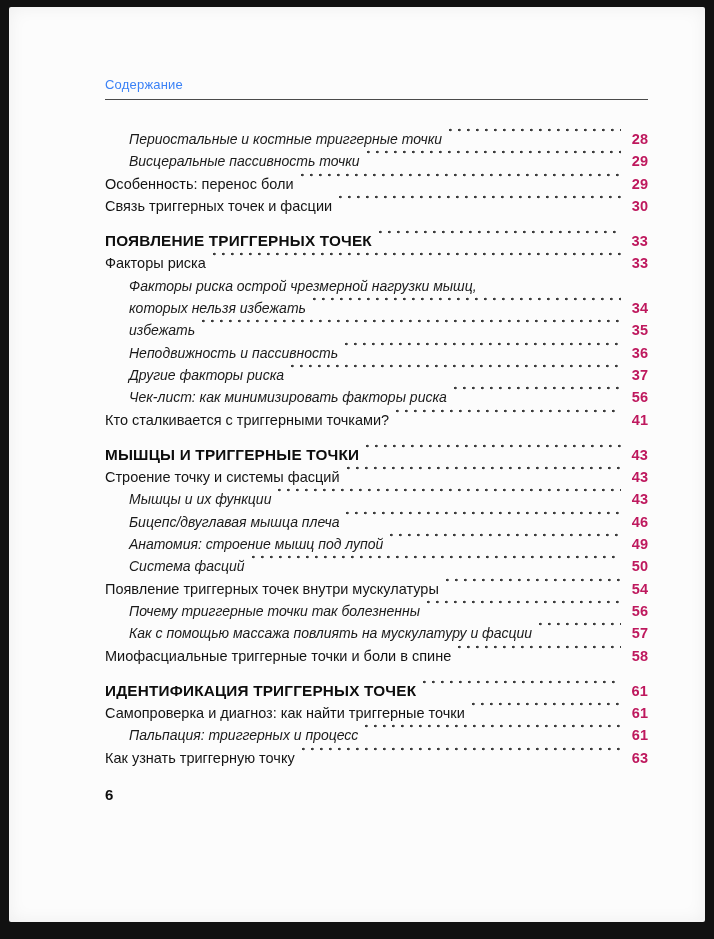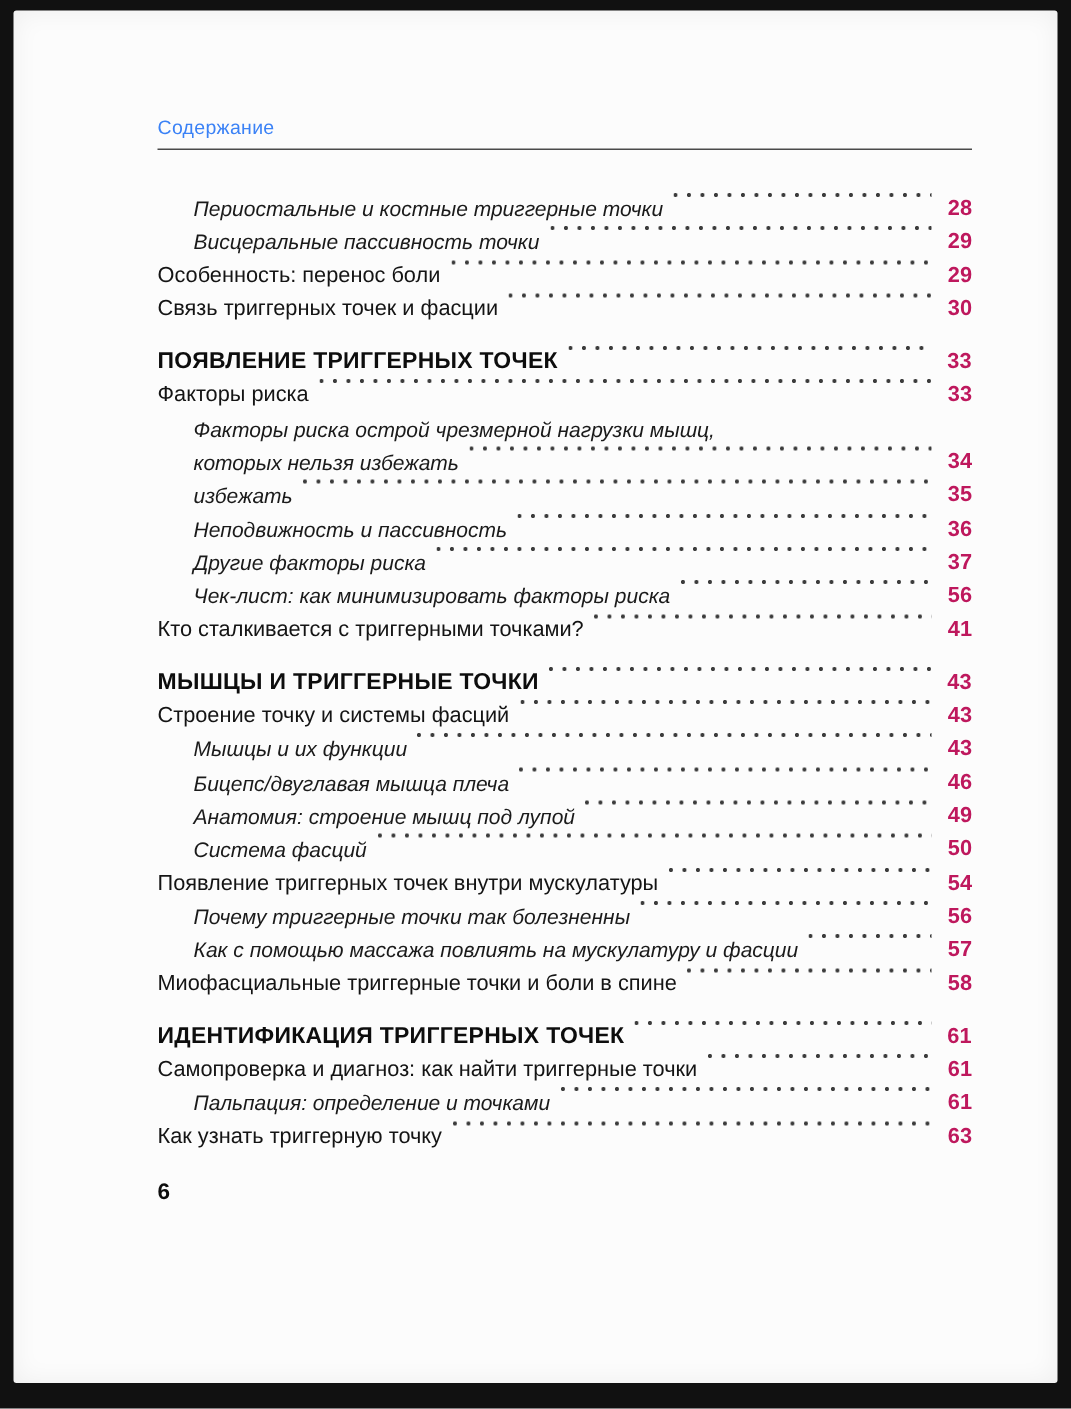--- a/index.html
+++ b/index.html
@@ -255,21 +255,21 @@
         </div>
         <div class="entry main">
           <div class="line">
             <span class="txt">Самопроверка и диагноз: как найти триггерные точки</span>
             <span class="leader"></span>
             <span class="pg">61</span>
           </div>
         </div>
         <div class="entry sub">
           <div class="line">
-            <span class="txt">Пальпация: определение и точками</span>
+            <span class="txt">Пальпация: триггерных и процесс</span>
             <span class="leader"></span>
             <span class="pg">61</span>
           </div>
         </div>
         <div class="entry main">
           <div class="line">
             <span class="txt">Как узнать триггерную точку</span>
             <span class="leader"></span>
             <span class="pg">63</span>
           </div>

